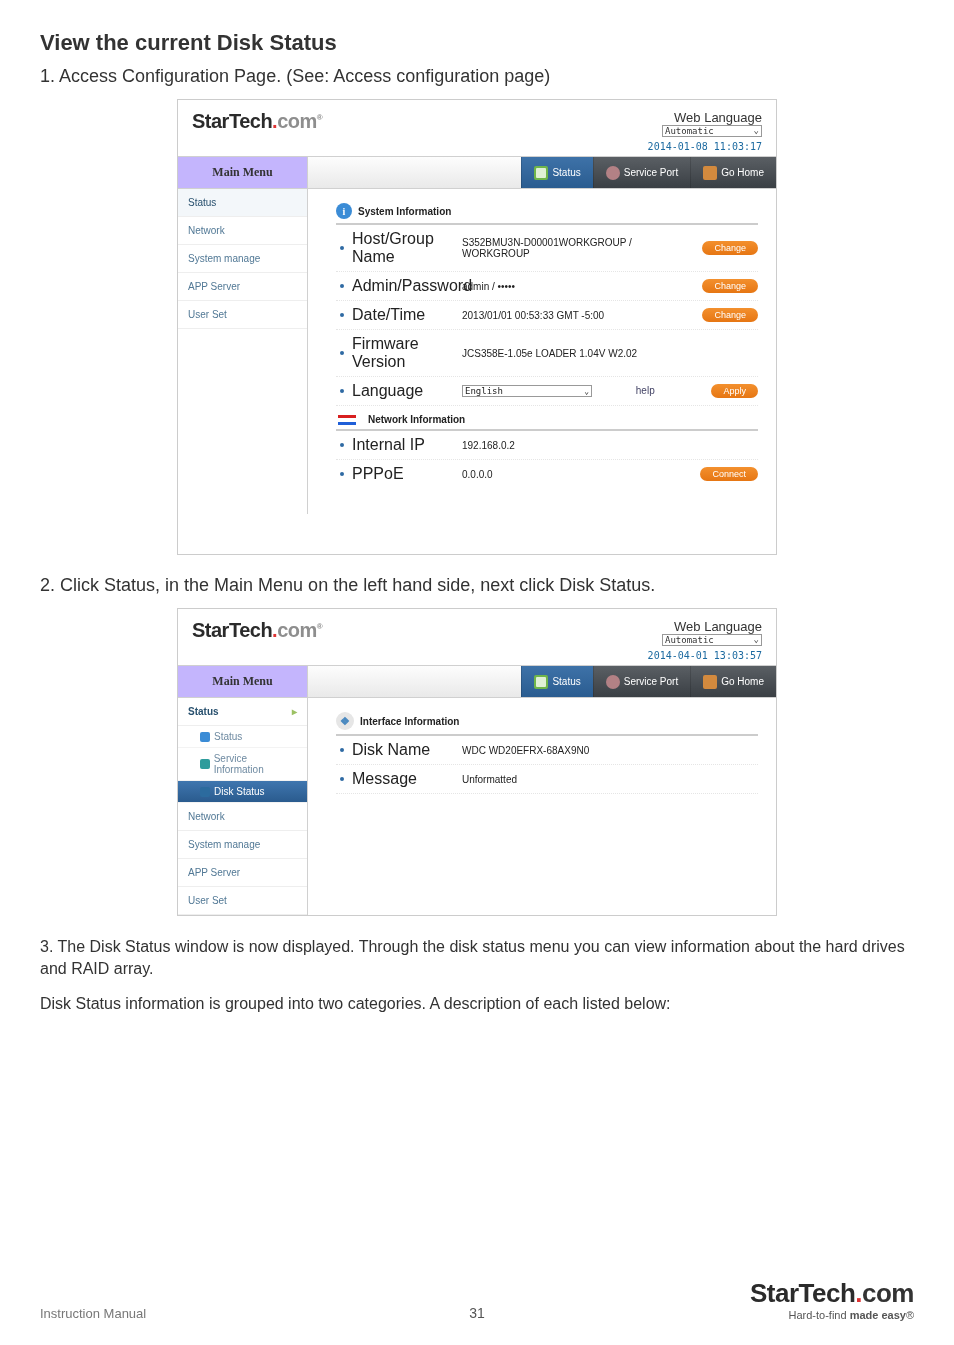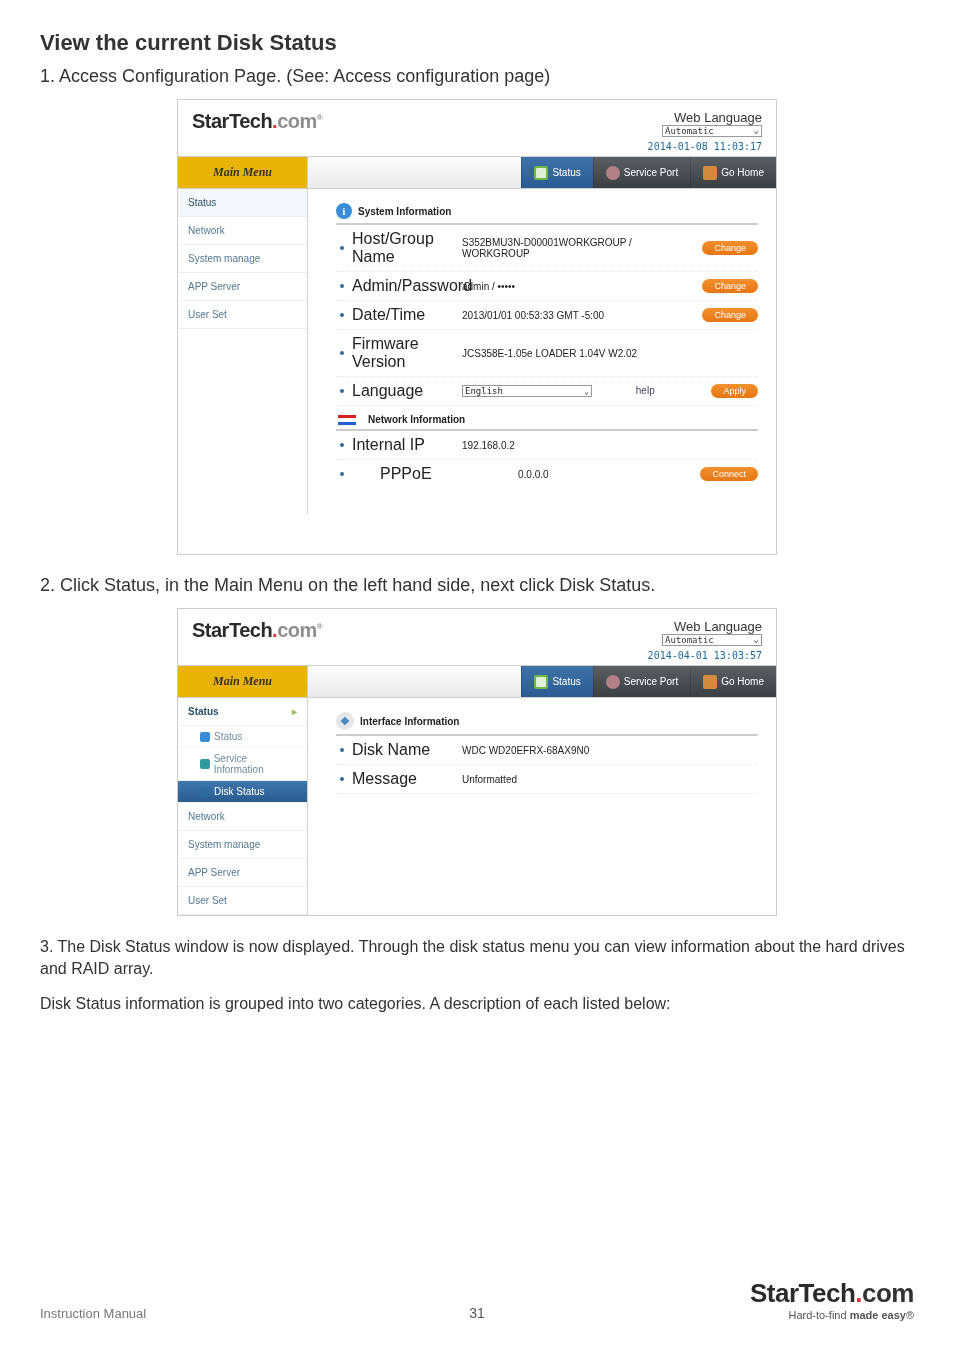--- a/index.html
+++ b/index.html
@@ -73,22 +73,21 @@
     }
     .main-menu-head {
       width: 130px;
       text-align: center;
       font-family: Georgia, serif;
       font-weight: bold;
       font-size: 12px;
       padding: 8px 0;
       border-right: 1px solid #d0d0d0;
       border-bottom: 1px solid #d0d0d0;
-      background: #eab308;
-      font-style: italic;
+      background: #c4b5fd;
     }
     .nav-tabs {
       flex: 1;
       display: flex;
       justify-content: flex-end;
       align-items: stretch;
       background: linear-gradient(#fdfdfd,#e9e9e9);
       border-bottom: 1px solid #d0d0d0;
     }
     .tab {
@@ -130,21 +129,21 @@
     .info-circle {
       width:16px; height:16px; border-radius:50%;
       background:#3b8cd6; color:#fff; display:flex; align-items:center; justify-content:center;
       font-weight:bold; font-size:10px; font-family: Georgia, serif;
     }
     .kv-row {
       display:flex; align-items:center;
       padding: 5px 0;
       border-bottom: 1px dotted #e5e5e5;
     }
-    .kv-row:last-child { border-bottom:none;gap:28px; }
+    .kv-row:last-child { border-bottom:none; }
     .bullet { width:4px; height:4px; border-radius:50%; background:#2f6aa3; margin: 0 8px 0 4px; }
     .kv-label { width: 110px; font-size:16px; color:#222; }
     .kv-value { flex:1; font-size:10px; color:#222; font-family: "Courier New", monospace; }
     .kv-value.sans { font-family: inherit; }
     .kv-action { margin-left: 12px; }
     .orange-btn {
       background: linear-gradient(#f3902e,#e67613);
       color:#fff; border:none; border-radius:9px;
       font-size:9px; padding: 2px 12px;
     }

